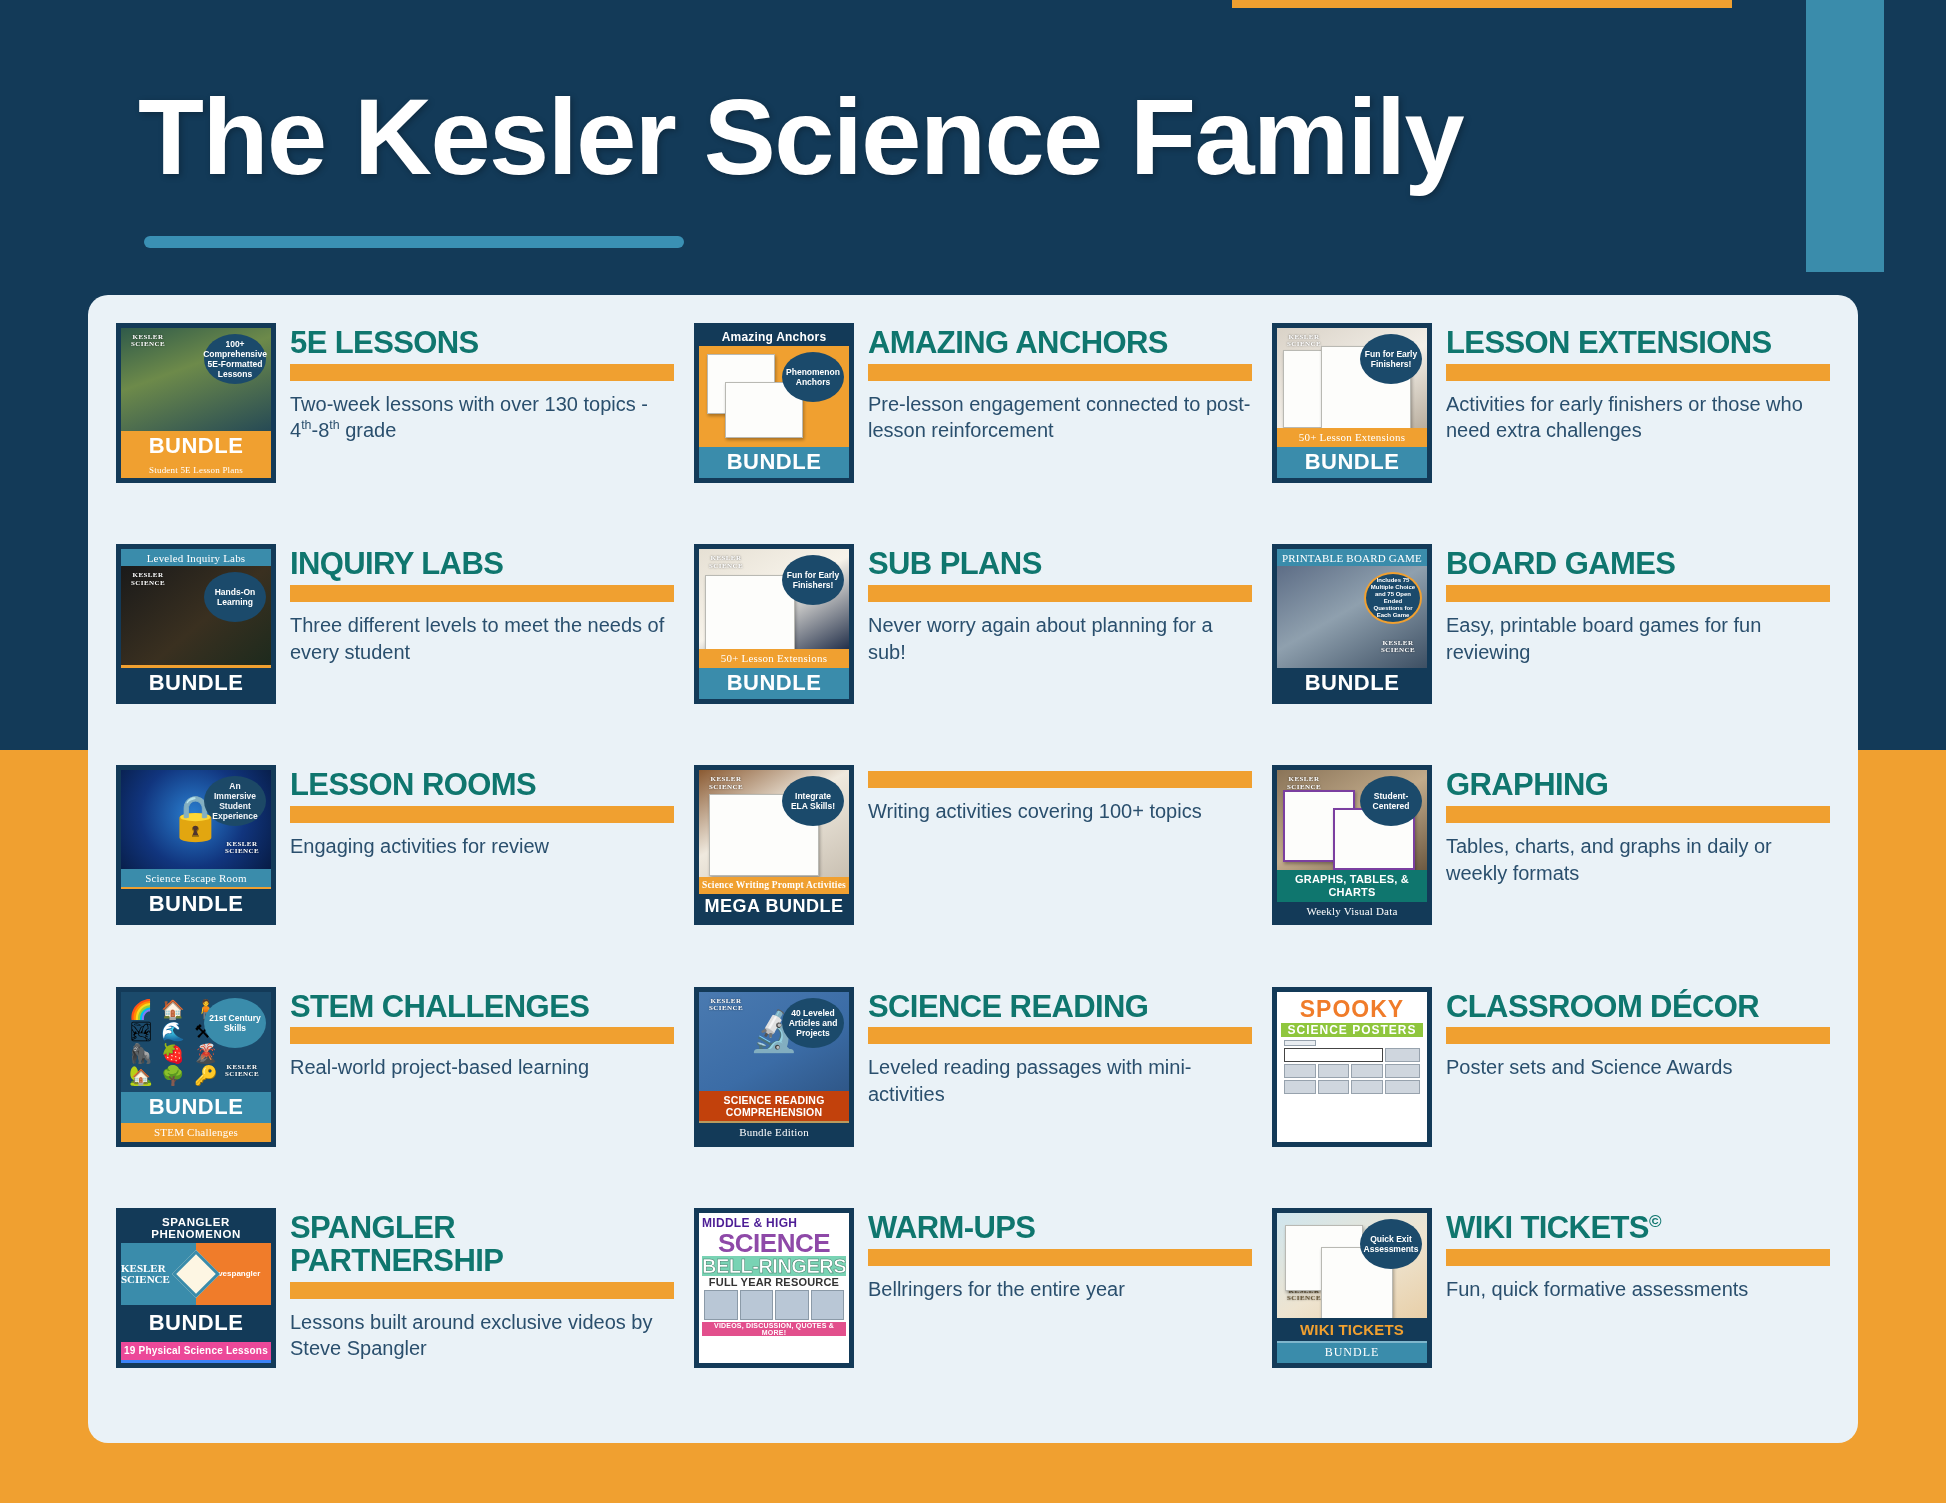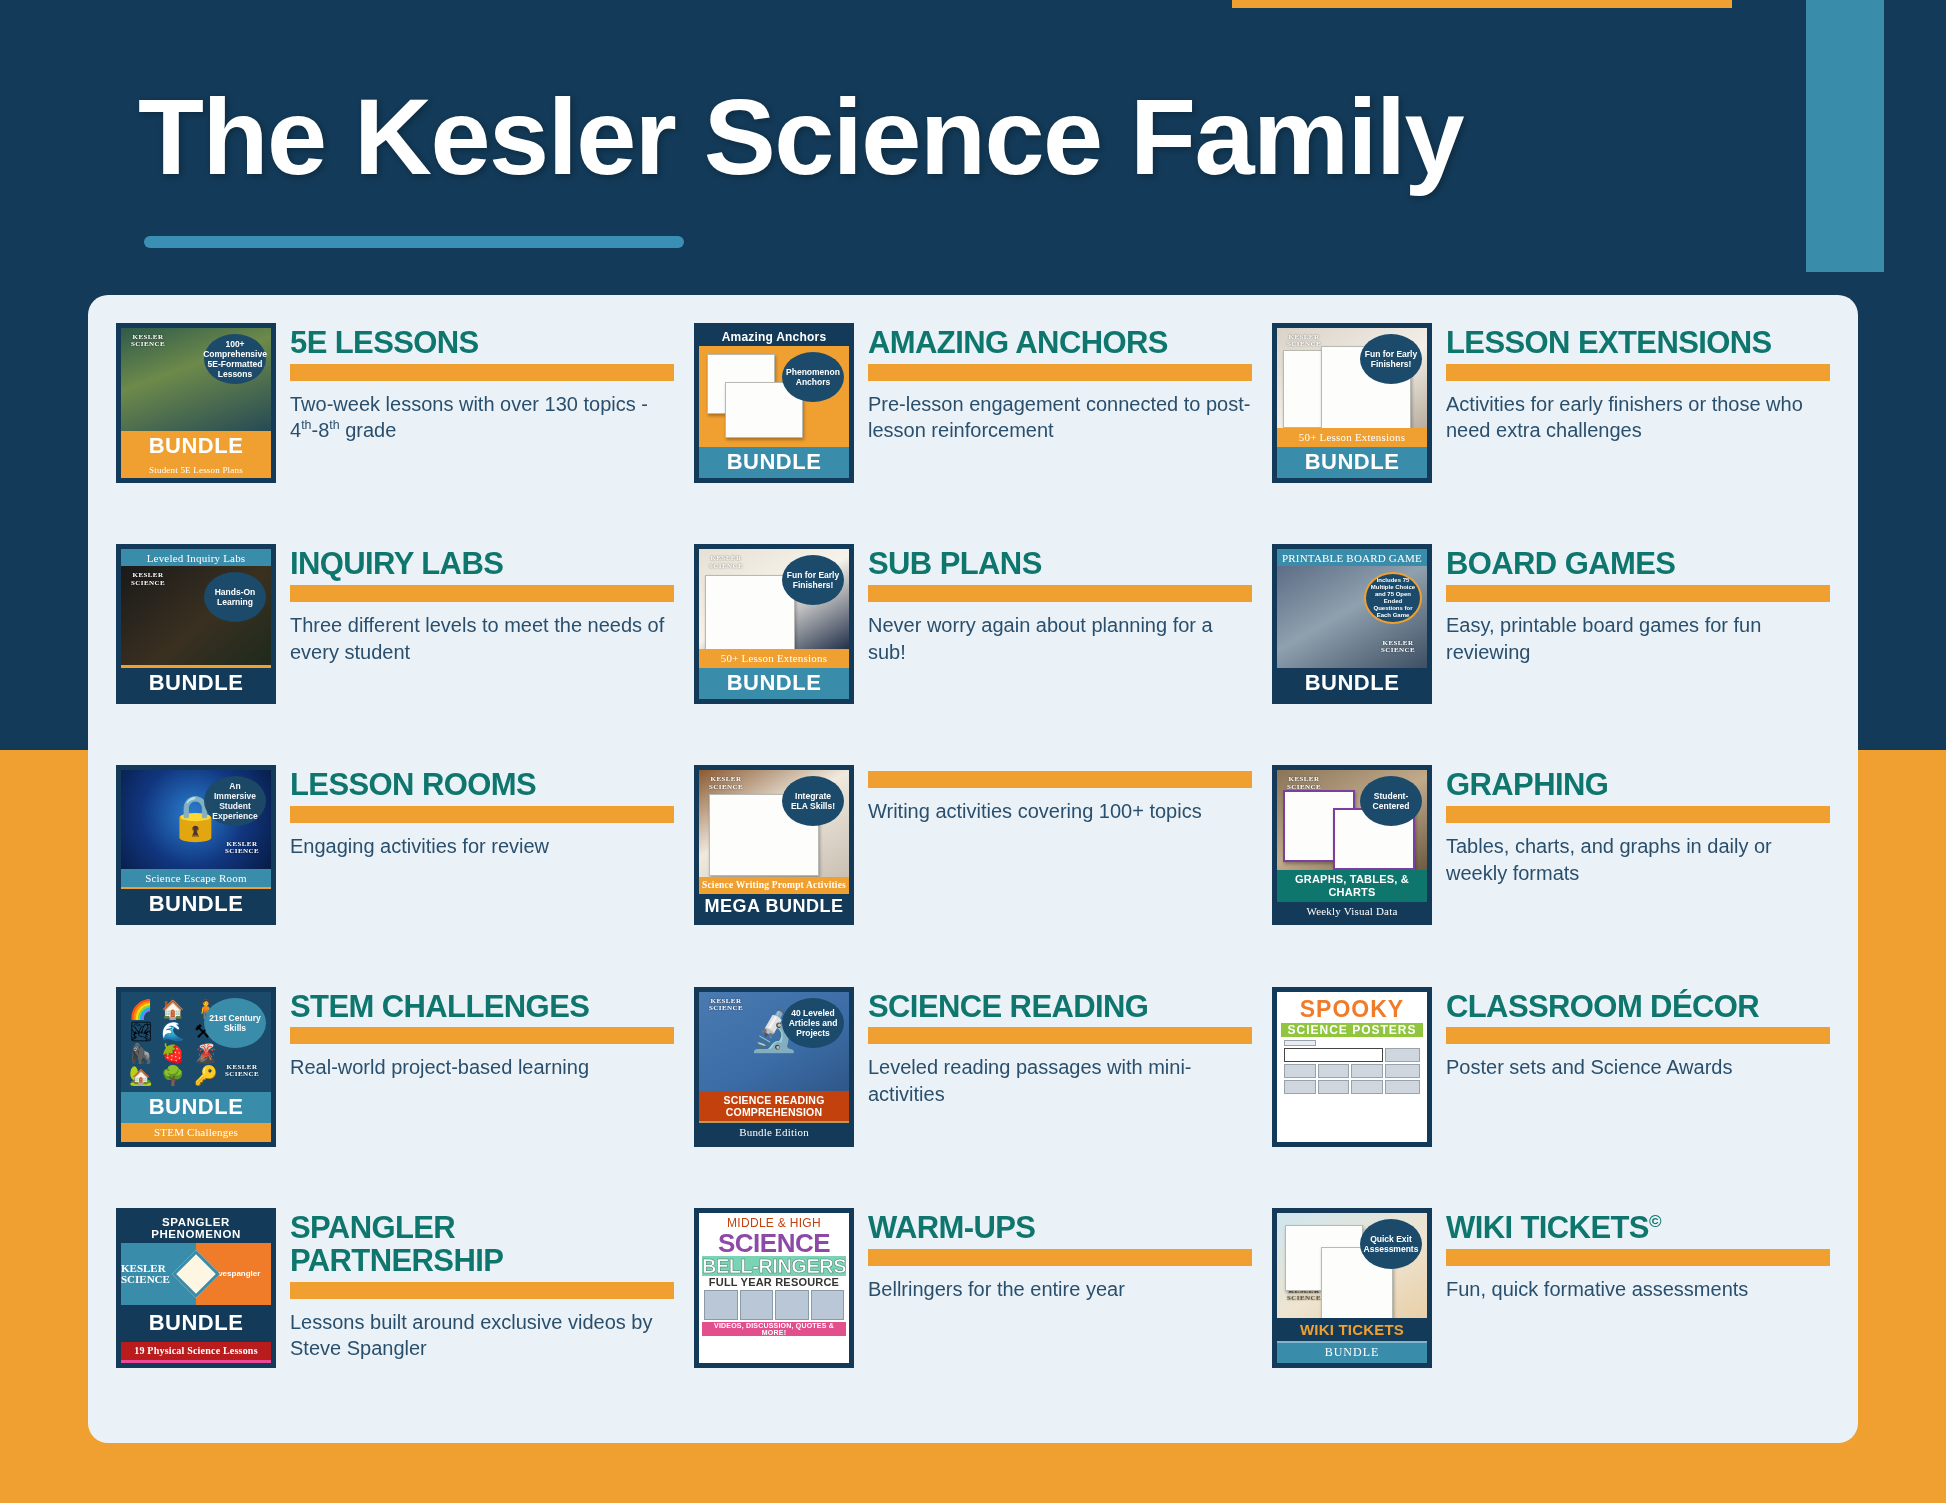--- a/index.html
+++ b/index.html
@@ -130,21 +130,21 @@
     display:grid; grid-template-columns:repeat(3,1fr); gap:3px;
     padding:8px 8px 4px 8px; width:74%; font-size:19px; line-height:1;
   }
   .spooky-head { background:#ffffff; color:#f07c2a; font-weight:bold;
     font-size:23px; text-align:center; letter-spacing:1px;
     font-family:"Liberation Sans", sans-serif; }
   .spooky-sub { background:#8fc63d; color:#ffffff; font-weight:bold;
     font-size:12px; text-align:center; letter-spacing:1px; }
   .spooky-grid { display:grid; grid-template-columns:repeat(3,1fr) 1.1fr; gap:2px; padding:3px; }
   .spooky-cell { height:14px; background:#cfd6de; border:1px solid #97a2ad; }
-  .bell-band1 { background:#ffffff; color:#c2410c; font-size:12px; font-weight:normal; text-align:center; letter-spacing:.3px; }
+  .bell-band1 { background:#ffffff; color:#4c1d95; font-size:12px; font-weight:bold; letter-spacing:.3px; }
   .bell-band2 { background:#ffffff; color:#8e49a8; font-size:26px; font-weight:bold; text-align:center; line-height:1; letter-spacing:-.5px; }
   .bell-band3 { background:#79d3b4; color:#ffffff; font-size:20px; font-weight:bold; text-align:center; line-height:1; letter-spacing:-.5px; -webkit-text-stroke:0.5px #3d7a66;}
   .bell-band4 { background:#ffffff; color:#333; font-size:11px; font-weight:bold; text-align:center; letter-spacing:.2px; }
   .bell-grid { display:grid; grid-template-columns:repeat(4,1fr); gap:2px; padding:2px; }
   .bell-cell { height:30px; background:#b9c7d6; border:1px solid #8b9aa8; }
   .bell-foot { background:#e24f8c; color:#fff; font-size:7px; font-weight:bold; text-align:center; letter-spacing:.2px;}
   .spangler-top { background:#133a58; color:#fff; font-size:11.5px; font-weight:bold; text-align:center; padding:3px 0; letter-spacing:.6px;}
   .spangler-mid { display:flex; height:62px; }
   .sp-left { flex:1; background:#3a8cab; display:flex; align-items:center; justify-content:center; color:#fff; font-size:11px; font-weight:bold; line-height:1; font-family:"Liberation Serif",serif;}
   .sp-right{ flex:1; background:#f07c2a; display:flex; align-items:center; justify-content:center; color:#fff; font-size:8px; font-weight:bold;}
@@ -405,21 +405,21 @@
 
     <div class="card">
       <div class="thumb">
         <div class="spangler-top">SPANGLER PHENOMENON</div>
         <div class="spangler-mid" style="position:relative">
           <div class="sp-left">KESLER SCIENCE</div>
           <div class="sp-right">stevespangler</div>
           <div class="sp-diamond"></div>
         </div>
         <div class="thumb-banner" style="background:#133a58;flex:1 1 auto;display:flex;align-items:center;justify-content:center">BUNDLE</div>
-        <div class="thumb-caption" style="background:#b91c1c;font-weight:bold;font-family:Liberation Serif, serif;font-size:10px;border-bottom:3px solid #ec4899">19 Physical Science Lessons</div>
+        <div class="thumb-caption" style="background:#ec4899;font-weight:bold;font-family:Liberation Sans, sans-serif;font-size:10px;border-bottom:3px solid #3b82f6">19 Physical Science Lessons</div>
       </div>
       <div class="card-body">
         <div class="card-title">SPANGLER PARTNERSHIP</div>
         <div class="title-bar"></div>
         <div class="card-desc">Lessons built around exclusive videos by Steve Spangler</div>
       </div>
     </div>
 
     <div class="card">
       <div class="thumb">

